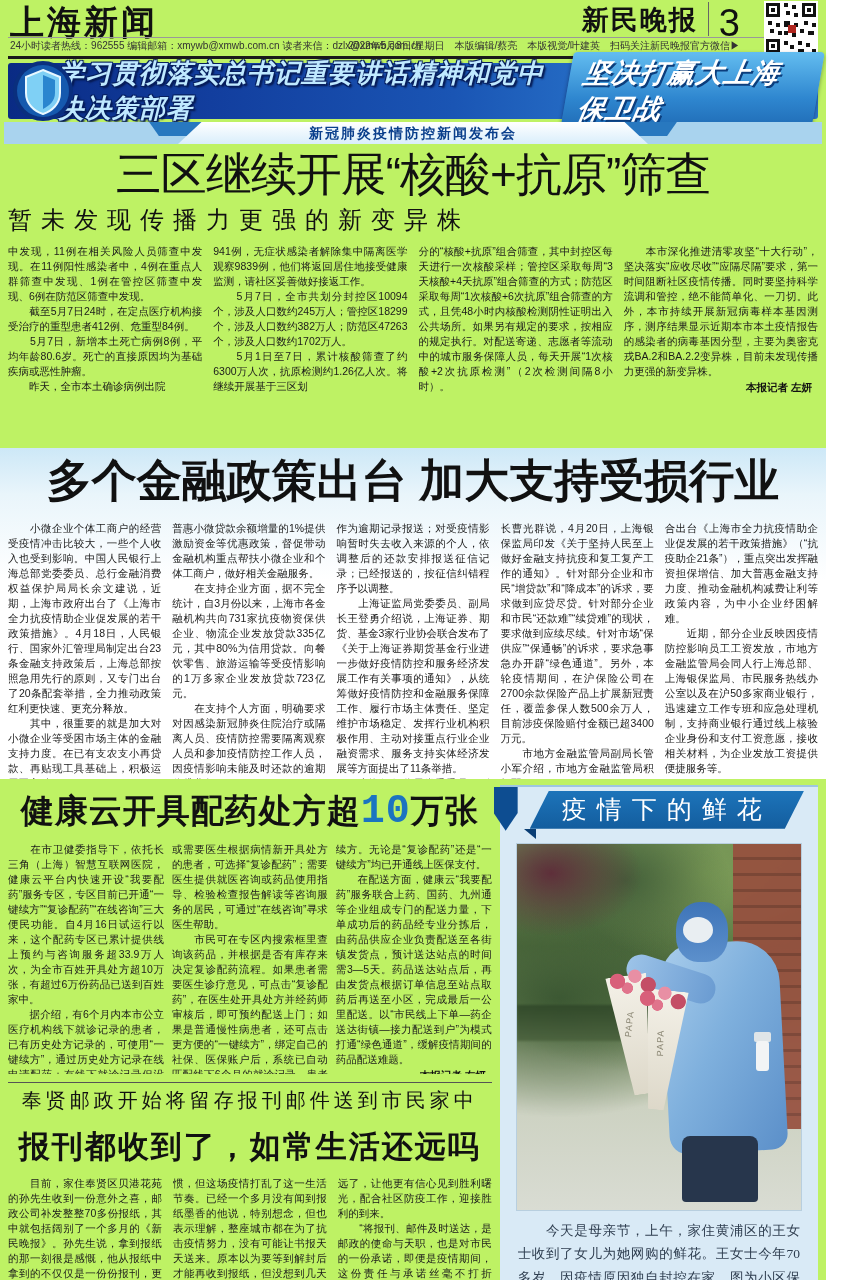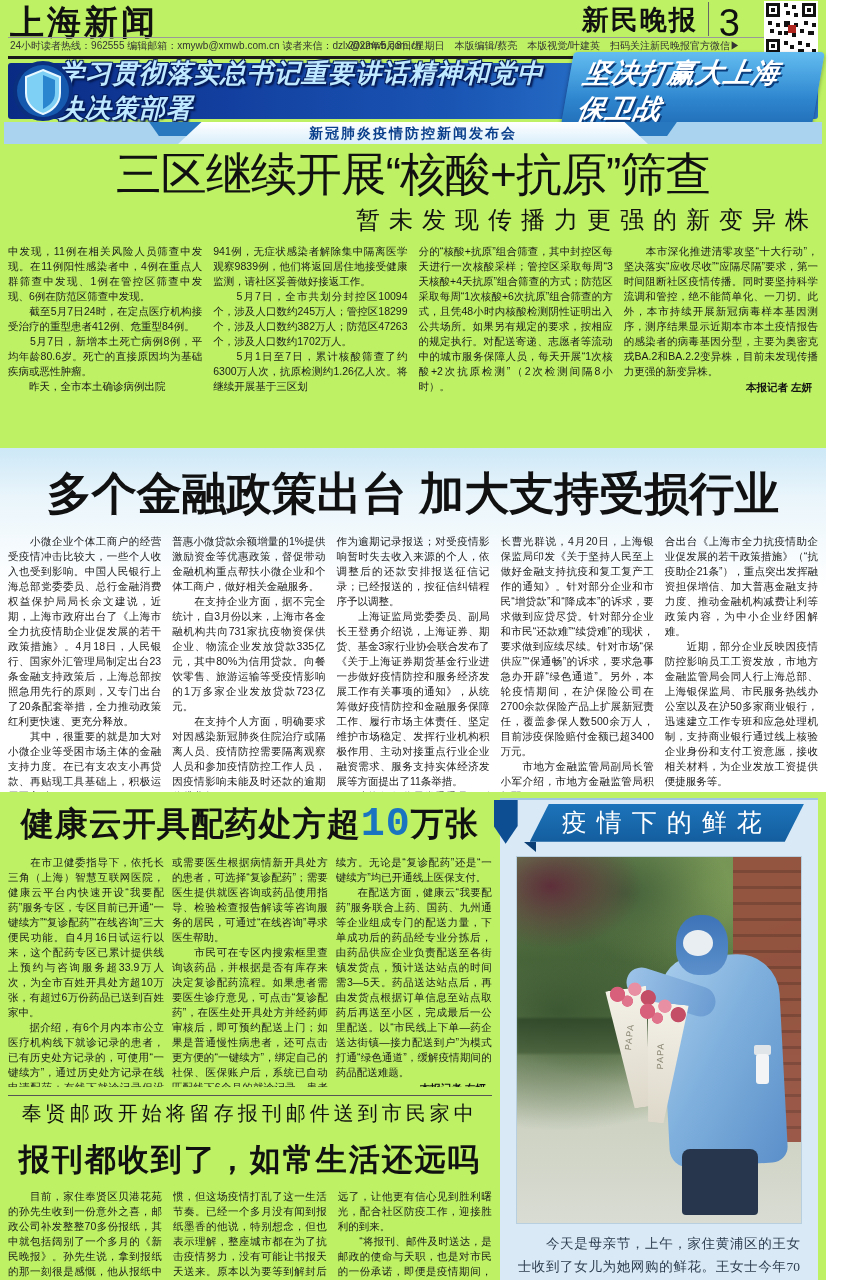--- a/index.html
+++ b/index.html
@@ -36,30 +36,30 @@
   .sub-banner { position:relative; margin:3px 4px 0; height:22px; background:#a9d3ee; }
   .sub-wing { position:absolute; top:0; height:14px; width:130px; background:#2878bf; }
   .sub-wing.left  { left:150px; transform:skewX(35deg); }
   .sub-wing.right { right:150px; transform:skewX(-35deg); }
   .sub-center { position:absolute; left:50%; top:0; transform:translateX(-50%); width:470px; height:22px;
     background:linear-gradient(180deg,#ffffff,#d9eefb); clip-path:polygon(5% 0,95% 0,100% 100%,0 100%);
     text-align:center; font-size:14px; font-weight:bold; color:#0a3f8c; line-height:22px; letter-spacing:2px; }
 
   
   .a1-headline { text-align:center; font-size:46px; font-weight:400; letter-spacing:-1px; line-height:1.08; margin:6px 8px 0; }
-  .a1-subhead  { text-align:right; font-size:24px; font-weight:500; letter-spacing:9px; margin:4px 8px 8px; }
+  .a1-subhead  { text-align:left; font-size:24px; font-weight:500; letter-spacing:9px; margin:4px 8px 8px; }
 
   .cols { display:flex; gap:11px; margin:0 8px; }
   .col  { flex:1; overflow:hidden; }
   .body-text { font-size:10.5px; line-height:1.43; text-align:justify; color:#1a1a1a; white-space:pre-line; }
   .byline { text-align:right; font-size:10.5px; font-weight:bold; margin-top:2px; padding-right:6px; }
   .a1-cols .col { height:198px; }
 
   
-  .a2 { margin-top:6px; padding-top:16px; background:linear-gradient(180deg,#cde8f7 0%,#e9f5fb 14%,#ffffff 40%); }
+  .a2 { margin-top:6px; padding-top:3px; background:linear-gradient(180deg,#cde8f7 0%,#e9f5fb 14%,#ffffff 40%); }
   .a2-headline { text-align:center; font-size:45px; font-weight:900; letter-spacing:0; margin:0 8px 10px; }
   .a2-cols .col { height:258px; }
 
   
   .bottom-row { display:flex; margin:6px 8px 0; }
   .bottom-left { width:512px; }
   .a3-headline { text-align:center; font-size:33px; font-weight:900; letter-spacing:1px; margin:4px 0 8px; }
   .a3-num { color:#1b74c0; font-size:40px;font-family:Liberation Mono, monospace; }
   .a3-cols { margin:0; gap:8px; }
   .a3-cols .col { height:232px; }

